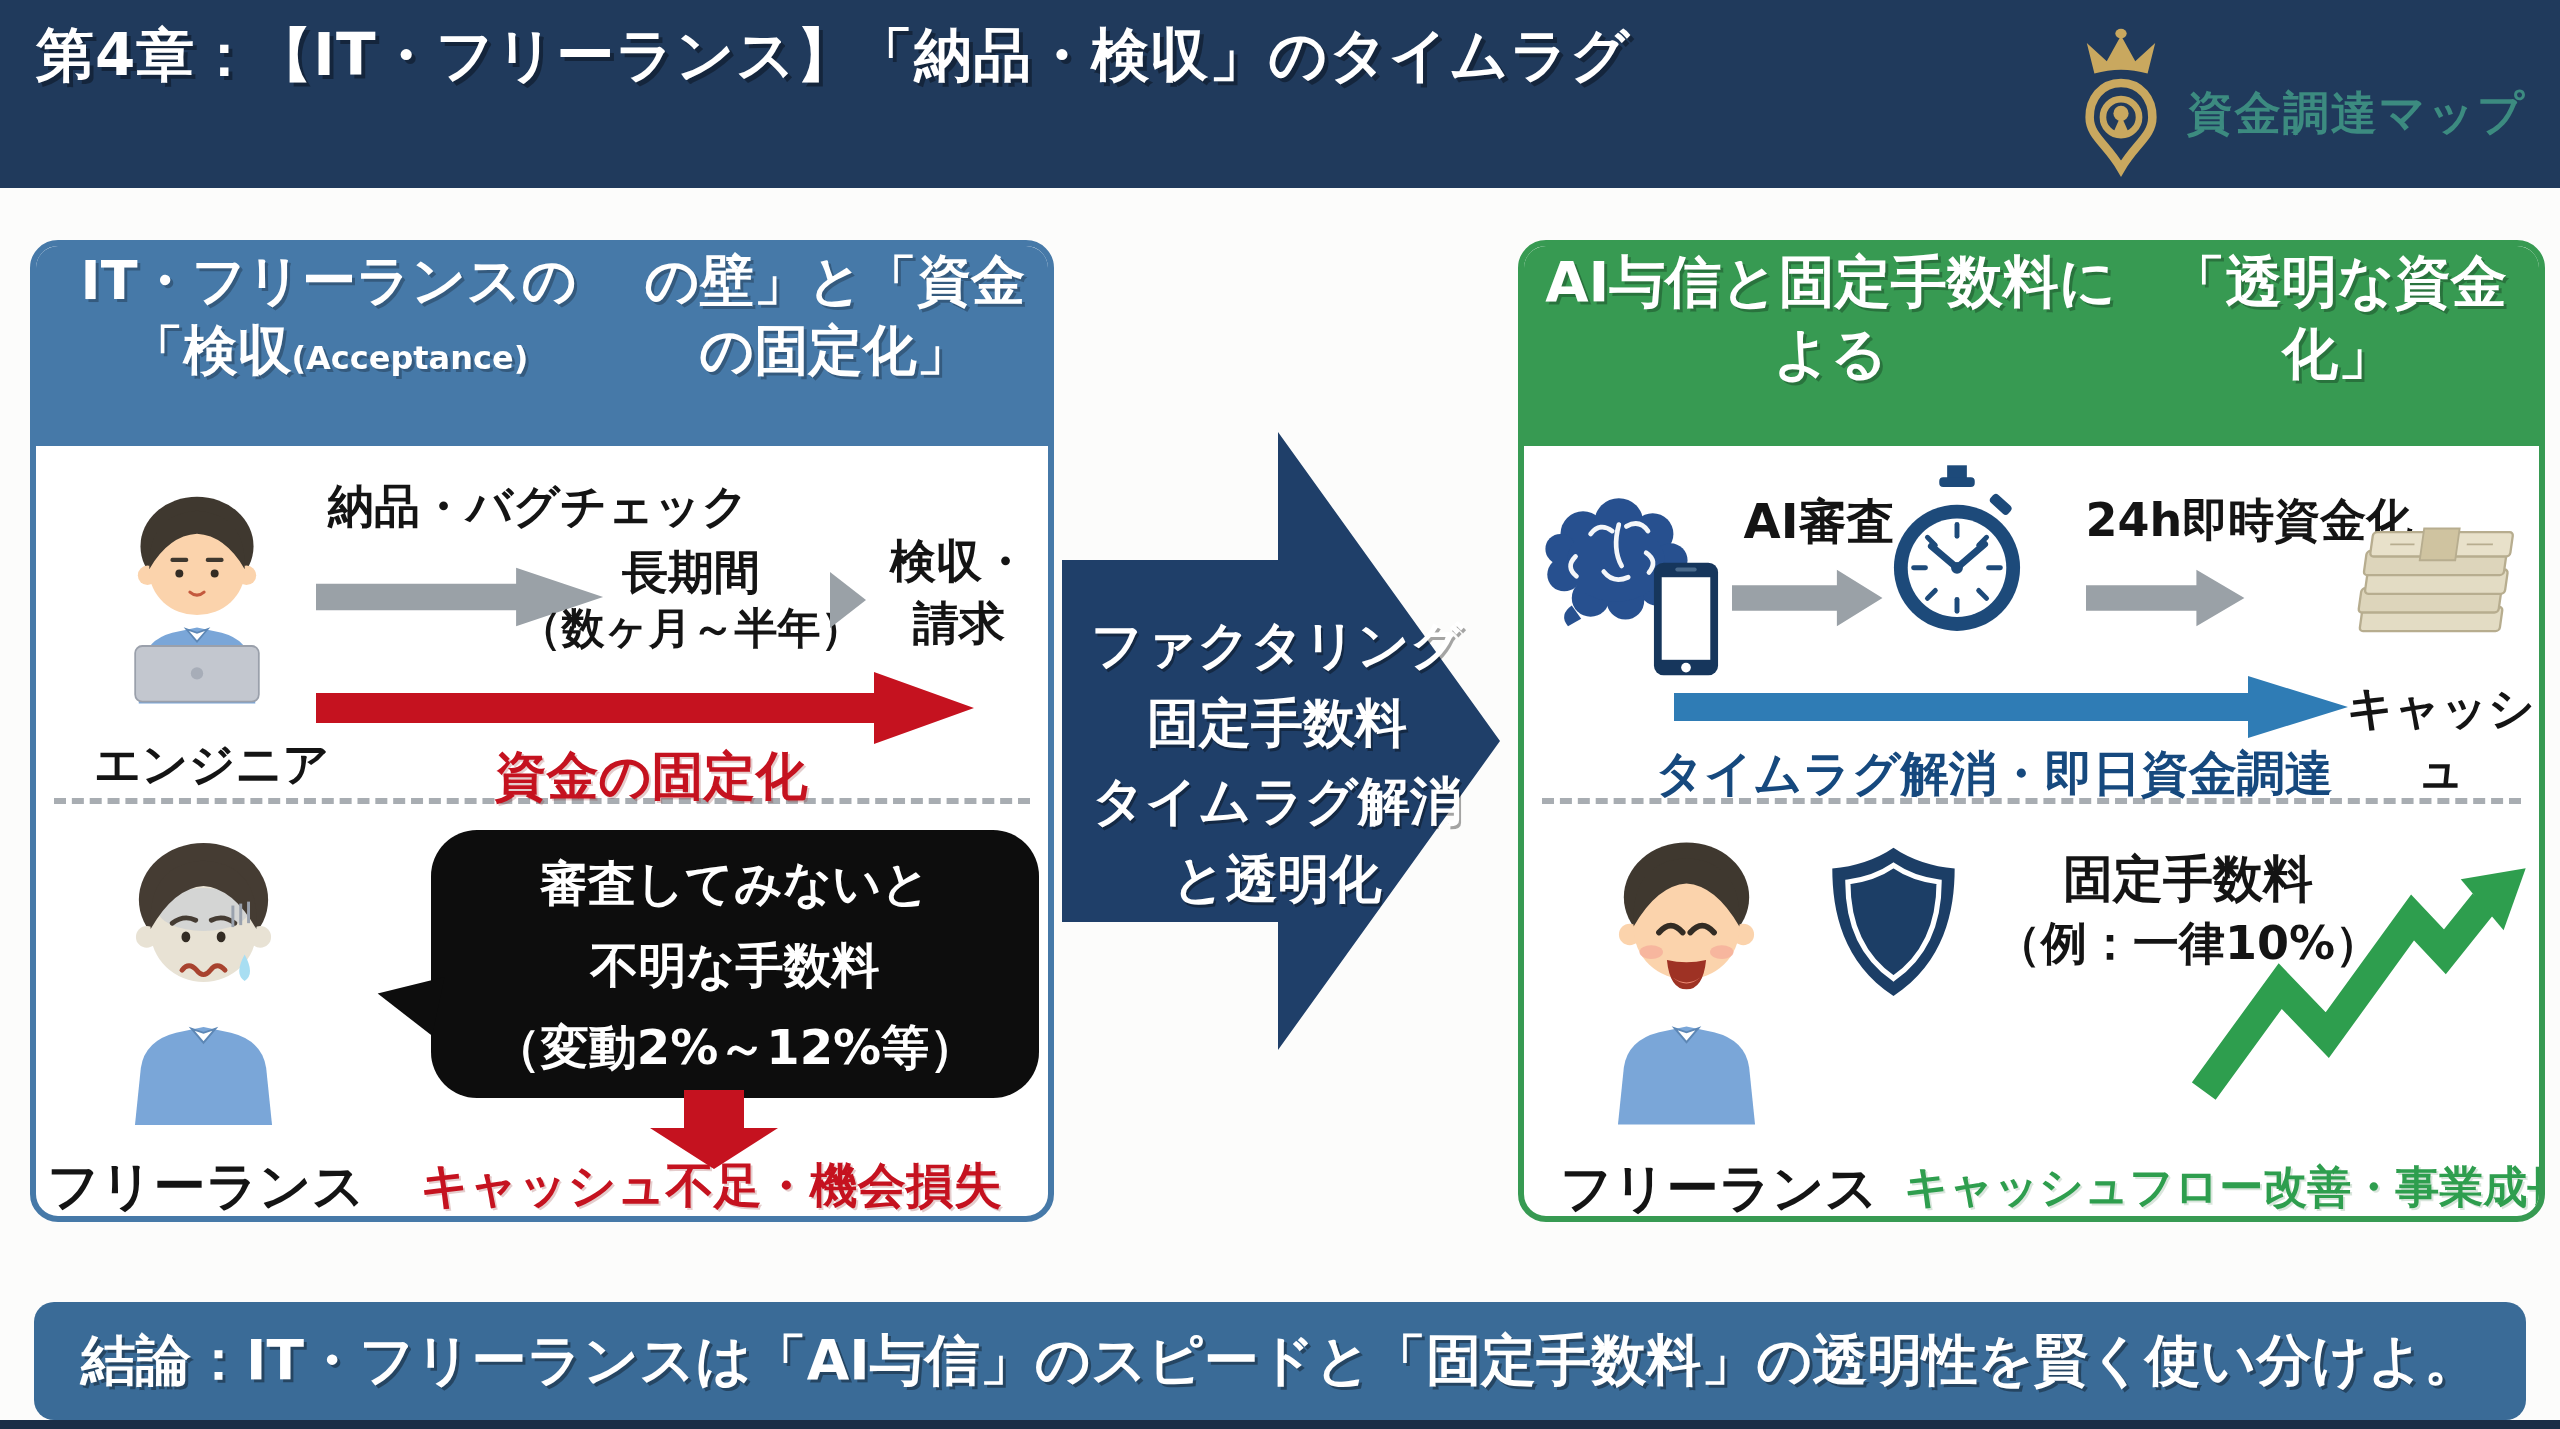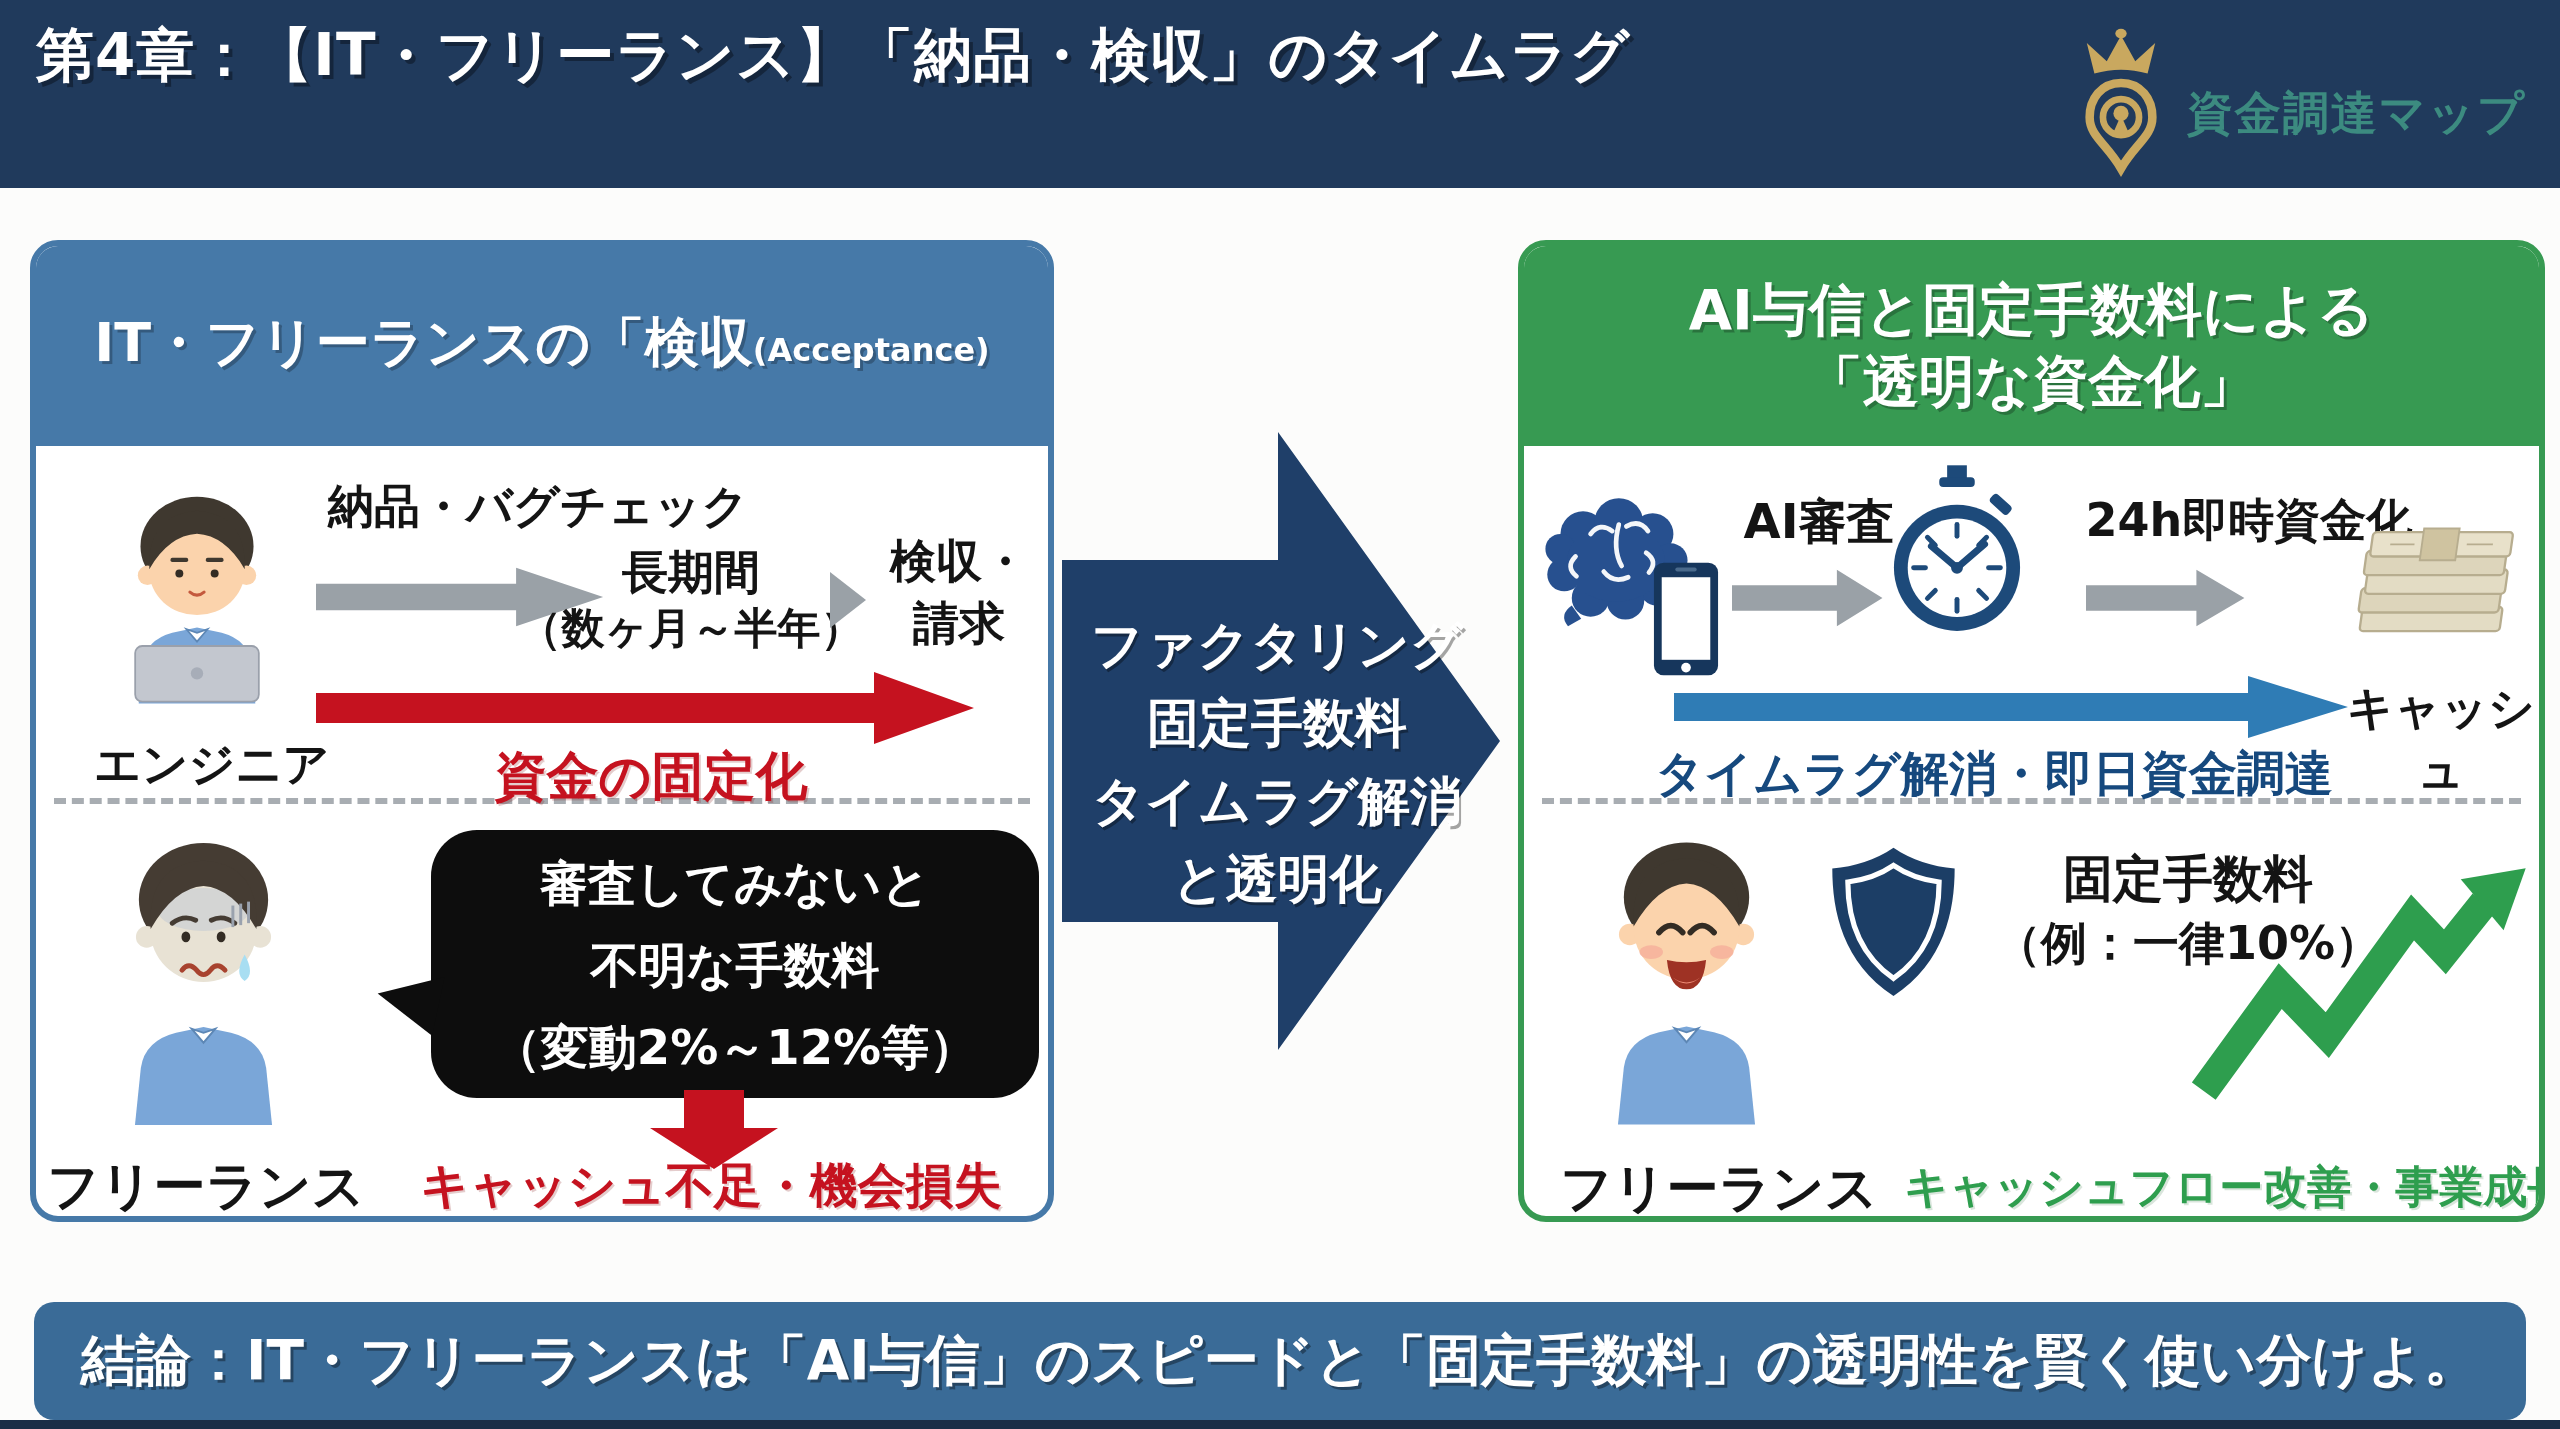--- a/index.html
+++ b/index.html
@@ -14,21 +14,21 @@
   .u-wrap{border-bottom:7px solid #ece557;padding-bottom:4px;}
   .logo{position:absolute;right:34px;top:26px;display:flex;align-items:center;gap:22px;}
   .logo-icon{width:88px;height:152px;}
   .logo-text{font-size:46px;font-weight:800;color:#3c8b80;letter-spacing:2px;margin-top:23px;}
 
   
   .box{position:absolute;top:240px;height:982px;background:#fff;box-sizing:border-box;
        border-radius:28px;overflow:hidden;}
   .box-left{left:30px;width:1024px;border:6px solid #4679a8;}
   .box-right{left:1518px;width:1027px;border:6px solid #379a52;}
-  .box-header{height:200px;display:flex;flex-direction:column;justify-content:center;
+  .box-header{height:200px;display:flex;flex-direction:row;justify-content:center;
               text-align:center;color:#fff;font-weight:800;text-shadow:3px 3px 0 rgba(0,0,0,.25);}
   .box-left .box-header{background:#4679a8;font-size:54px;line-height:70px;}
   .box-right .box-header{background:#379a52;font-size:56px;line-height:72px;}
   .small-latin{font-size:32px;font-weight:700;}
   .box-section{position:relative;}
   .sec-top{height:352px;}
   .sec-bottom{height:412px;}
   .divider{border-top:6px dashed #a8adb2;margin:0 18px;}
 
   .jp-black{color:#141414;font-weight:800;}
@@ -120,20 +120,21 @@
         <circle cx="45" cy="92" r="8" fill="#c9a85f"></circle>
         <path d="M45,94 L37,112 L53,112 Z" fill="#c9a85f"></path>
       </svg>
       <span class="logo-text">資金調達マップ</span>
     </div>
   </div>
 
   <div class="box box-left">
     <div class="box-header">
       <div><span>IT・フリーランスの「検収</span><span class="small-latin">(Acceptance)</span></div>
+      <div>の壁」と「資金の固定化」</div>
     </div>
 
     <div class="box-section sec-top">
       <svg class="engineer" viewBox="0 0 240 250">
         <ellipse cx="120" cy="72" rx="64" ry="56" fill="#3f382f"></ellipse>
         <circle cx="64" cy="105" r="11" fill="#fbd3ac"></circle>
           <circle cx="176" cy="105" r="11" fill="#fbd3ac"></circle>
         <ellipse cx="120" cy="100" rx="54" ry="50" fill="#fbd3ac"></ellipse>
         <path d="M66,98 Q64,36 120,32 Q176,36 174,98 Q152,60 120,58 Q88,60 66,98 Z" fill="#3f382f"></path>
         <rect x="90" y="85" width="20" height="5" rx="2" fill="#3f382f"></rect>

